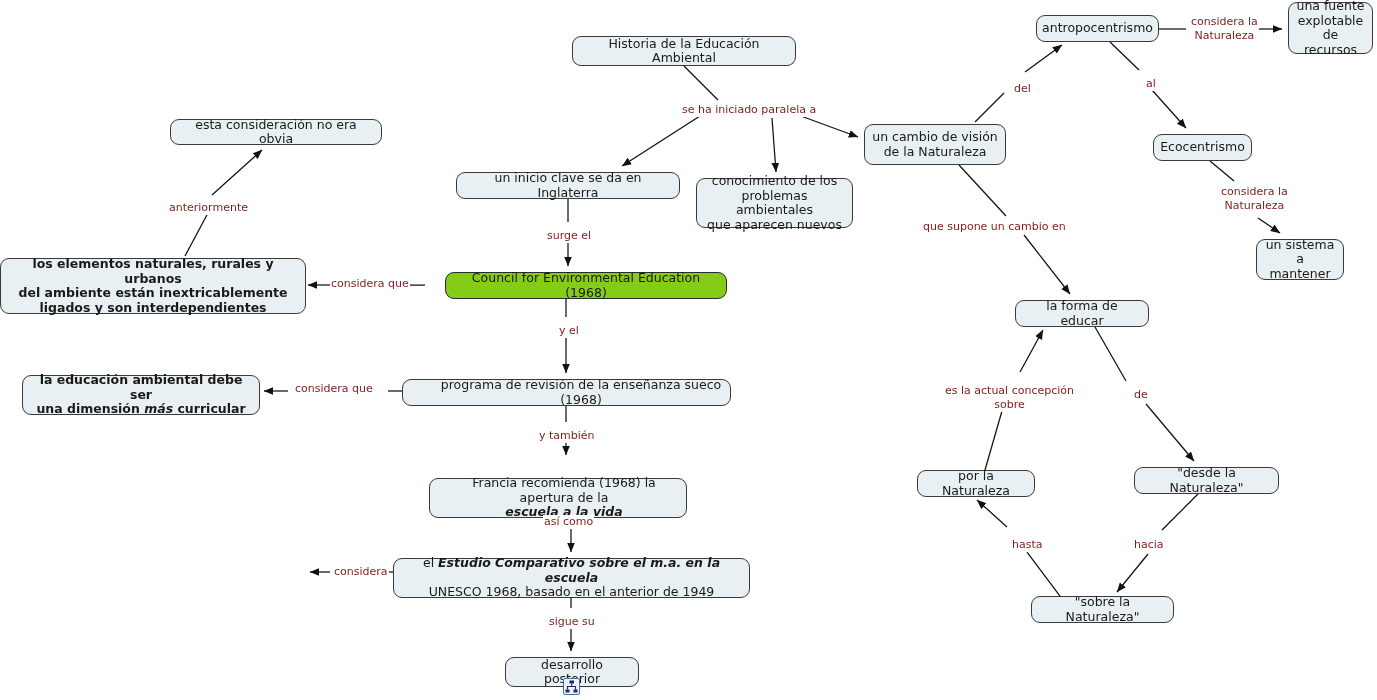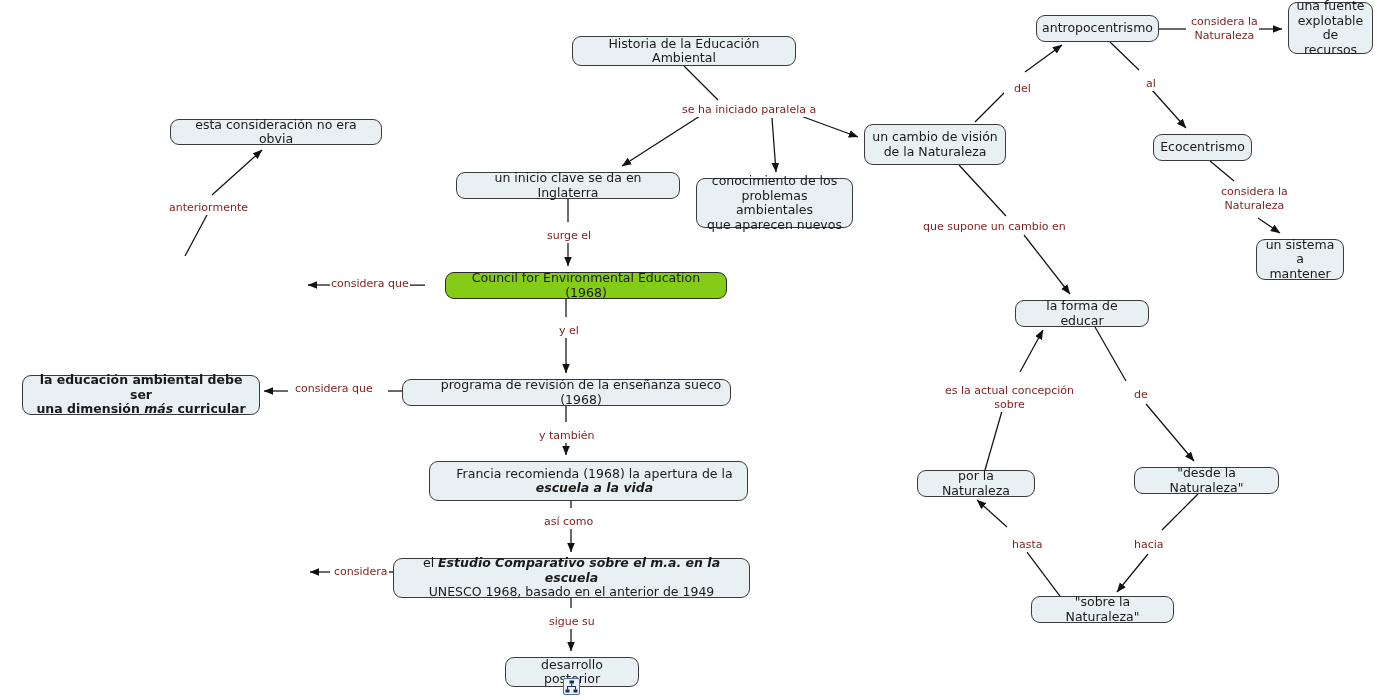--- a/index.html
+++ b/index.html
@@ -148,33 +148,36 @@
       <line x1="1060" y1="596" x2="1027" y2="552"></line>
       <line x1="1007" y1="527" x2="977" y2="500" marker-end="url(#ah)"></line>
 
       <line x1="1198" y1="494" x2="1162" y2="530"></line>
       <line x1="1148" y1="554" x2="1117" y2="592" marker-end="url(#ah)"></line>
     </g>
   </svg>
 
   <div class="node" style="left:572px; top:36px; width:224px; height:30px;">Historia de la Educación Ambiental</div>
   <div class="node" style="left:170px; top:119px; width:212px; height:26px;">esta consideración no era obvia</div>
+  <div class="node bold" style="left:0px; top:258px; width:306px; height:56px;">los elementos naturales, rurales y urbanos
+del ambiente están inextricablemente
+ligados y son interdependientes</div>
   <div class="node" style="left:456px; top:172px; width:224px; height:27px;">un inicio clave se da en Inglaterra</div>
   <div class="node" style="left:696px; top:178px; width:157px; height:50px;">conocimiento de los
 problemas ambientales
 que aparecen nuevos</div>
   <div class="node yellow" style="left:425px; top:272px; width:282px; height:27px;">Council for Environmental Education (1968)</div>
 
   <div class="node bold" style="left:22px; top:375px; width:238px; height:40px;">
     <span>la educación ambiental debe ser<br>una dimensión <span class="it">más</span> curricular</span>
   </div>
 
   <div class="node" style="left:402px; top:379px; width:329px; height:27px;padding-left:36px;">programa de revisión de la enseñanza sueco (1968)</div>
 
-  <div class="node" style="left:429px; top:461px; width:319px; height:40px;padding-left:19px;">
+  <div class="node" style="left:429px; top:478px; width:258px; height:40px;padding-left:19px;">
     <span>Francia recomienda (1968) la apertura de la<br><span class="bi">escuela a la vida</span></span>
   </div>
 
 
   <div class="node" style="left:393px; top:558px; width:357px; height:40px;">
     <span>el <span class="bi">Estudio Comparativo sobre el m.a. en la escuela</span><br>UNESCO 1968, basado en el anterior de 1949</span>
   </div>
 
   <div class="node" style="left:505px; top:657px; width:134px; height:30px;">desarrollo posterior</div>
 

